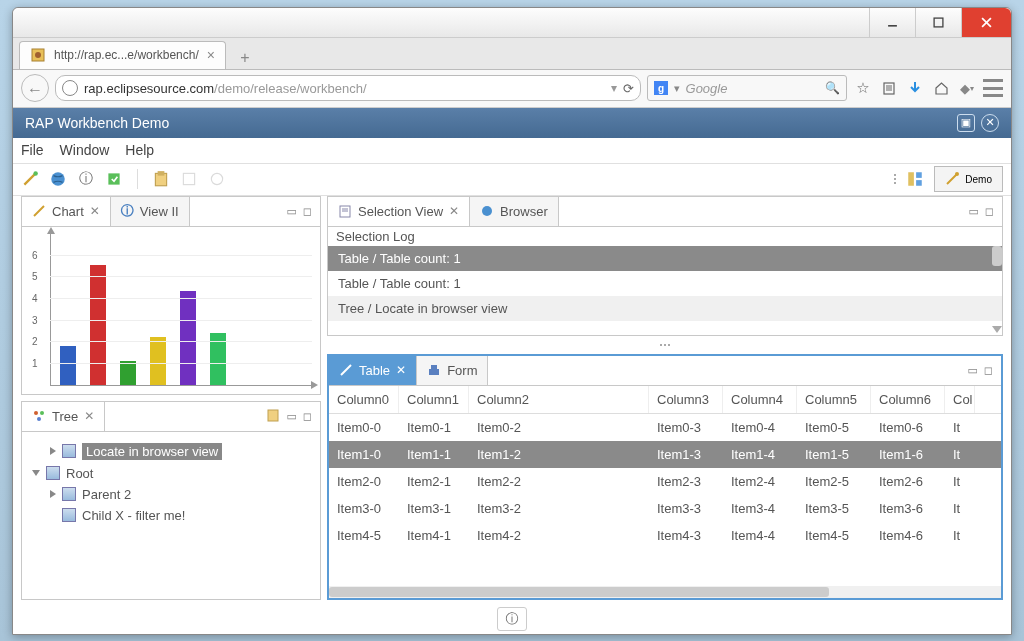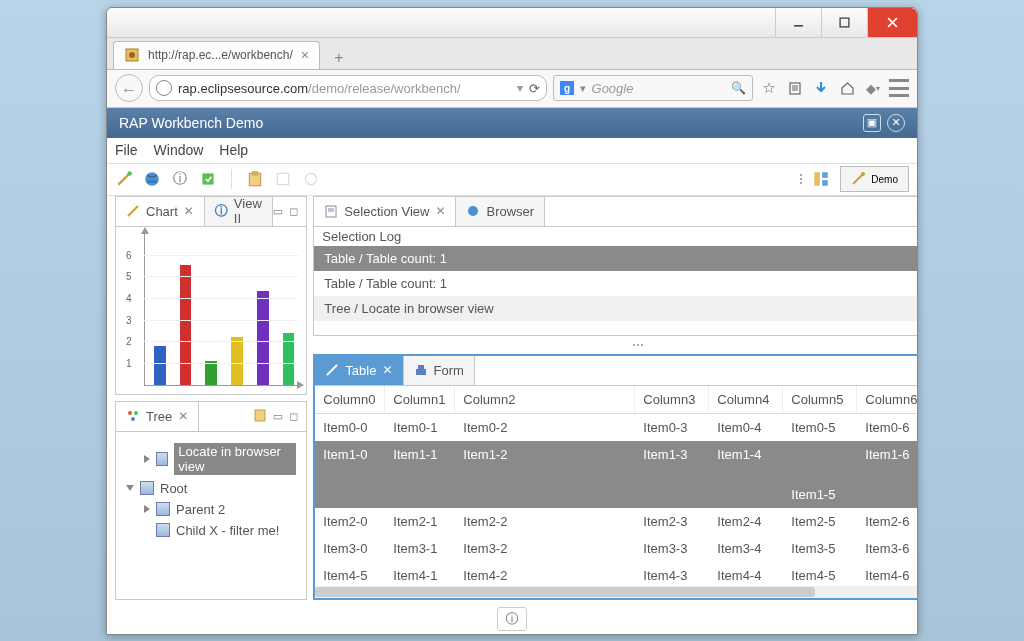--- a/index.html
+++ b/index.html
@@ -1,17 +1,17 @@
 <!DOCTYPE html>
 <html><head>
 <meta charset="utf-8">
 <style>
 * { margin: 0; padding: 0; box-sizing: border-box; font-family: "Segoe UI", Tahoma, sans-serif; }
 body { background: linear-gradient(to bottom, #b8d4e8, #a8c4d8); height: 641px; width: 1024px; overflow: hidden; display:flex; align-items:center; justify-content:center;}
-.browser-window { width: 812px; height: 628px; background: #fff; border: 1px solid #888; border-radius: 6px 6px 0 0; display: flex; flex-direction: column; box-shadow: 0 2px 10px rgba(0,0,0,0.3);}
+.browser-window { width: 1000px; height: 628px; background: #fff; border: 1px solid #888; border-radius: 6px 6px 0 0; display: flex; flex-direction: column; box-shadow: 0 2px 10px rgba(0,0,0,0.3);}
 .win-titlebar { height: 30px; background: linear-gradient(#fdfdfd,#e8e8e8); display:flex; justify-content:flex-end; align-items:stretch; border-radius:6px 6px 0 0; border-bottom:1px solid #ccc;}
 .win-btn { width:46px; display:flex; align-items:center; justify-content:center; border-left:1px solid #ccc; font-size:12px; color:#444;}
 .win-btn.close { background:#e04030; color:#fff; width:50px; border-radius: 0 6px 0 0;}
 .win-btn svg { width:11px; height:11px; }
 .tab-strip { height: 32px; display:flex; align-items:flex-end; background:#e8e8e8; padding:0 6px; border-bottom:1px solid #bbb;}
 .browser-tab { height:28px; background:#fdfdfd; border:1px solid #bbb; border-bottom:none; border-radius:4px 4px 0 0; display:flex; align-items:center; padding:0 10px; gap:8px; font-size:12px; color:#555;}
 .browser-tab .icon { width:16px; height:16px; display:inline-block;}
 .tab-close { color:#888; font-size:14px; cursor:default;}
 .newtab { width:22px; height:22px; margin-left:8px; display:flex; align-items:center; justify-content:center; color:#888; font-size:16px;}
 .addr-bar { height:38px; display:flex; align-items:center; gap:6px; padding:0 8px; border-bottom:1px solid #ccc; background:#f8f8f8;}
@@ -412,21 +412,21 @@
                     <div class="td" style="width: 74px;">Item0-5</div>
                     <div class="td" style="width: 74px;">Item0-6</div>
                     <div class="td" style="width: 30px;">It</div>
                   </div>
                   <div class="trow selected">
                     <div class="td" style="width: 70px;">Item1-0</div>
                     <div class="td" style="width: 70px;">Item1-1</div>
                     <div class="td" style="width: 180px;">Item1-2</div>
                     <div class="td" style="width: 74px;">Item1-3</div>
                     <div class="td" style="width: 74px;">Item1-4</div>
-                    <div class="td" style="width: 74px; margin-top: 40px;">Item1-5</div>
+                    <div class="td" style="width: 74px;">Item1-5</div>
                     <div class="td" style="width: 74px;">Item1-6</div>
                     <div class="td" style="width: 30px;">It</div>
                   </div>
                   <div class="trow">
                     <div class="td" style="width: 70px;">Item2-0</div>
                     <div class="td" style="width: 70px;">Item2-1</div>
                     <div class="td" style="width: 180px;">Item2-2</div>
                     <div class="td" style="width: 74px;">Item2-3</div>
                     <div class="td" style="width: 74px;">Item2-4</div>
                     <div class="td" style="width: 74px;">Item2-5</div>

